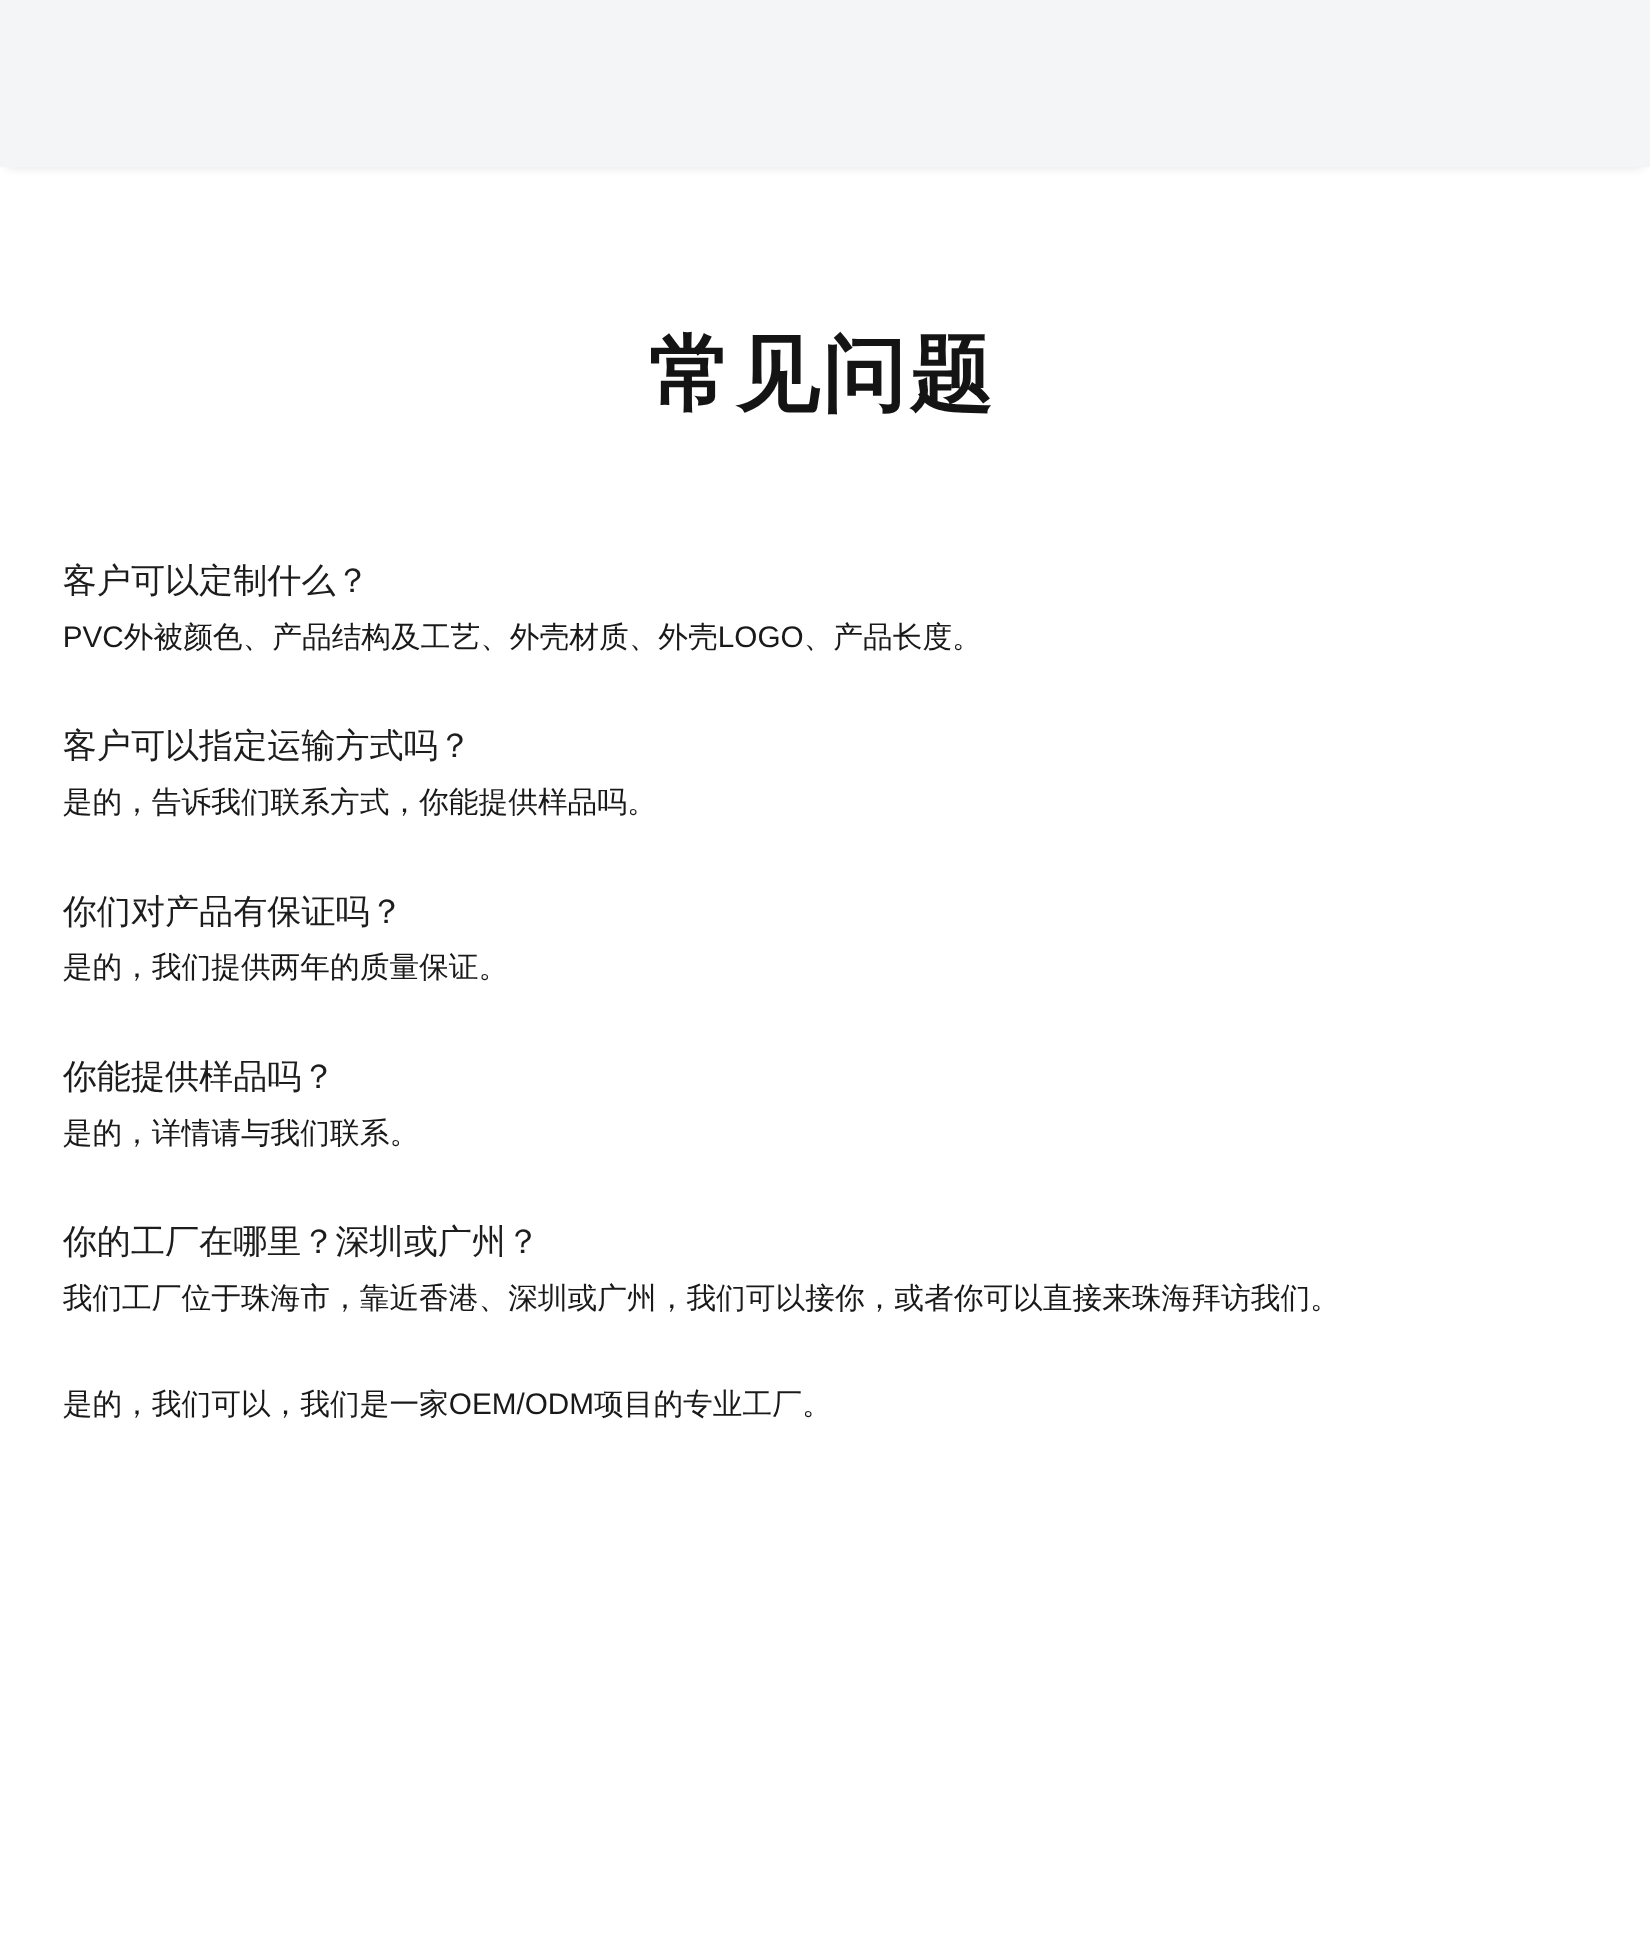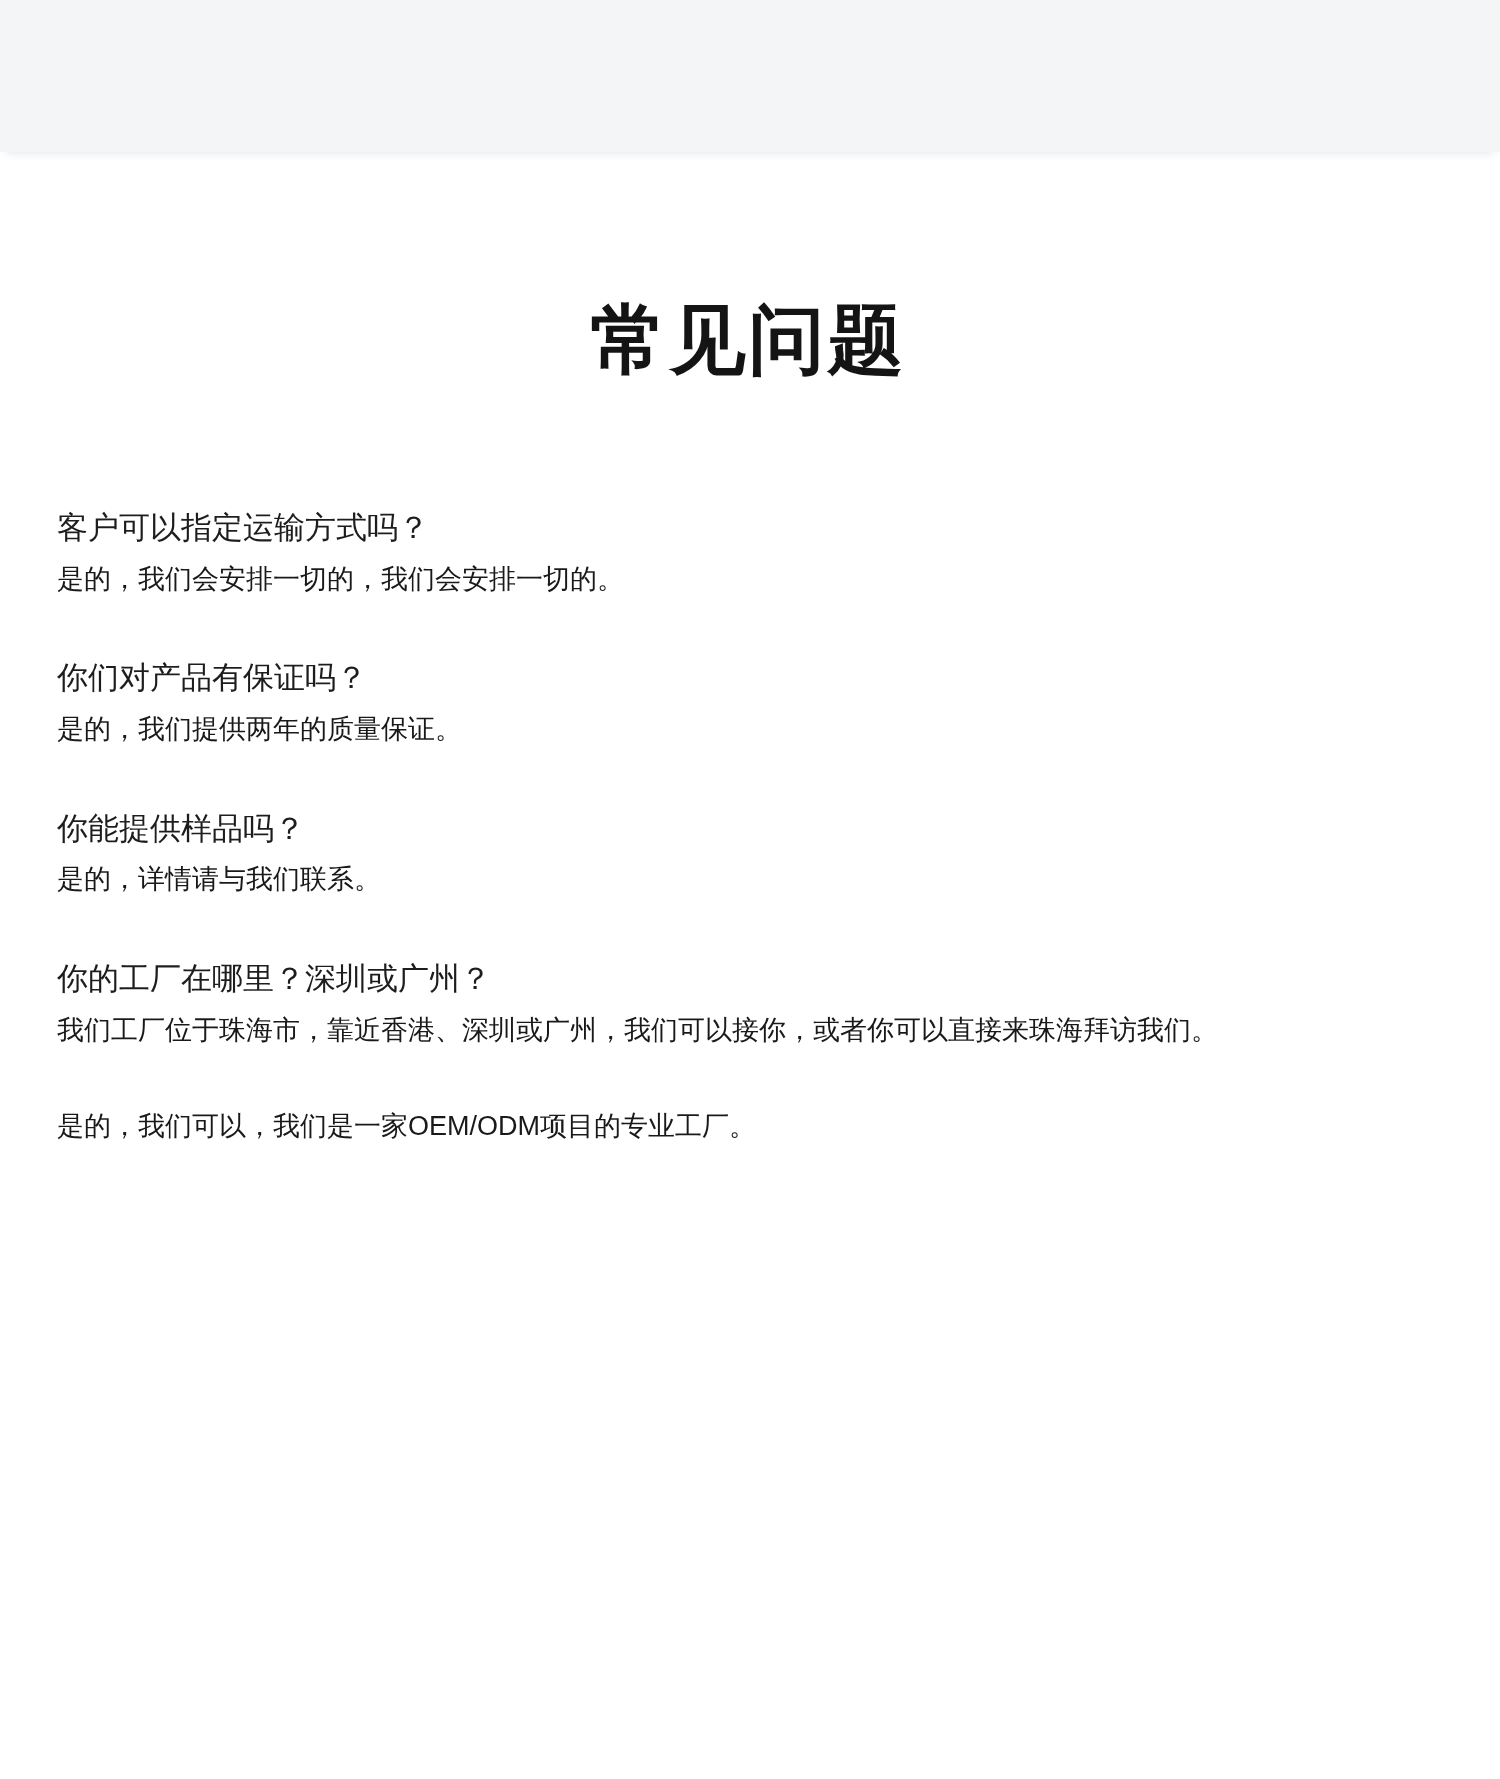--- a/index.html
+++ b/index.html
@@ -59,24 +59,28 @@
 <body>
 
 <div class="page">
   <div class="top-band"></div>
 
   <div class="content">
     <h1 class="page-title">常见问题</h1>
 
     <div class="faq-list">
 
+      <div class="faq-item">
+        <p class="faq-question">客户可以定制什么？</p>
+        <p class="faq-answer">PVC外被颜色、产品结构及工艺、外壳材质、外壳LOGO、产品长度。</p>
+      </div>
 
       <div class="faq-item">
         <p class="faq-question">客户可以指定运输方式吗？</p>
-        <p class="faq-answer">是的，我们会安排一切的，我们会安排一切的。</p>
+        <p class="faq-answer">是的，告诉我们联系方式，你能提供样品吗。</p>
       </div>
 
       <div class="faq-item">
         <p class="faq-question">你们对产品有保证吗？</p>
         <p class="faq-answer">是的，我们提供两年的质量保证。</p>
       </div>
 
       <div class="faq-item">
         <p class="faq-question">你能提供样品吗？</p>
         <p class="faq-answer">是的，详情请与我们联系。</p>

